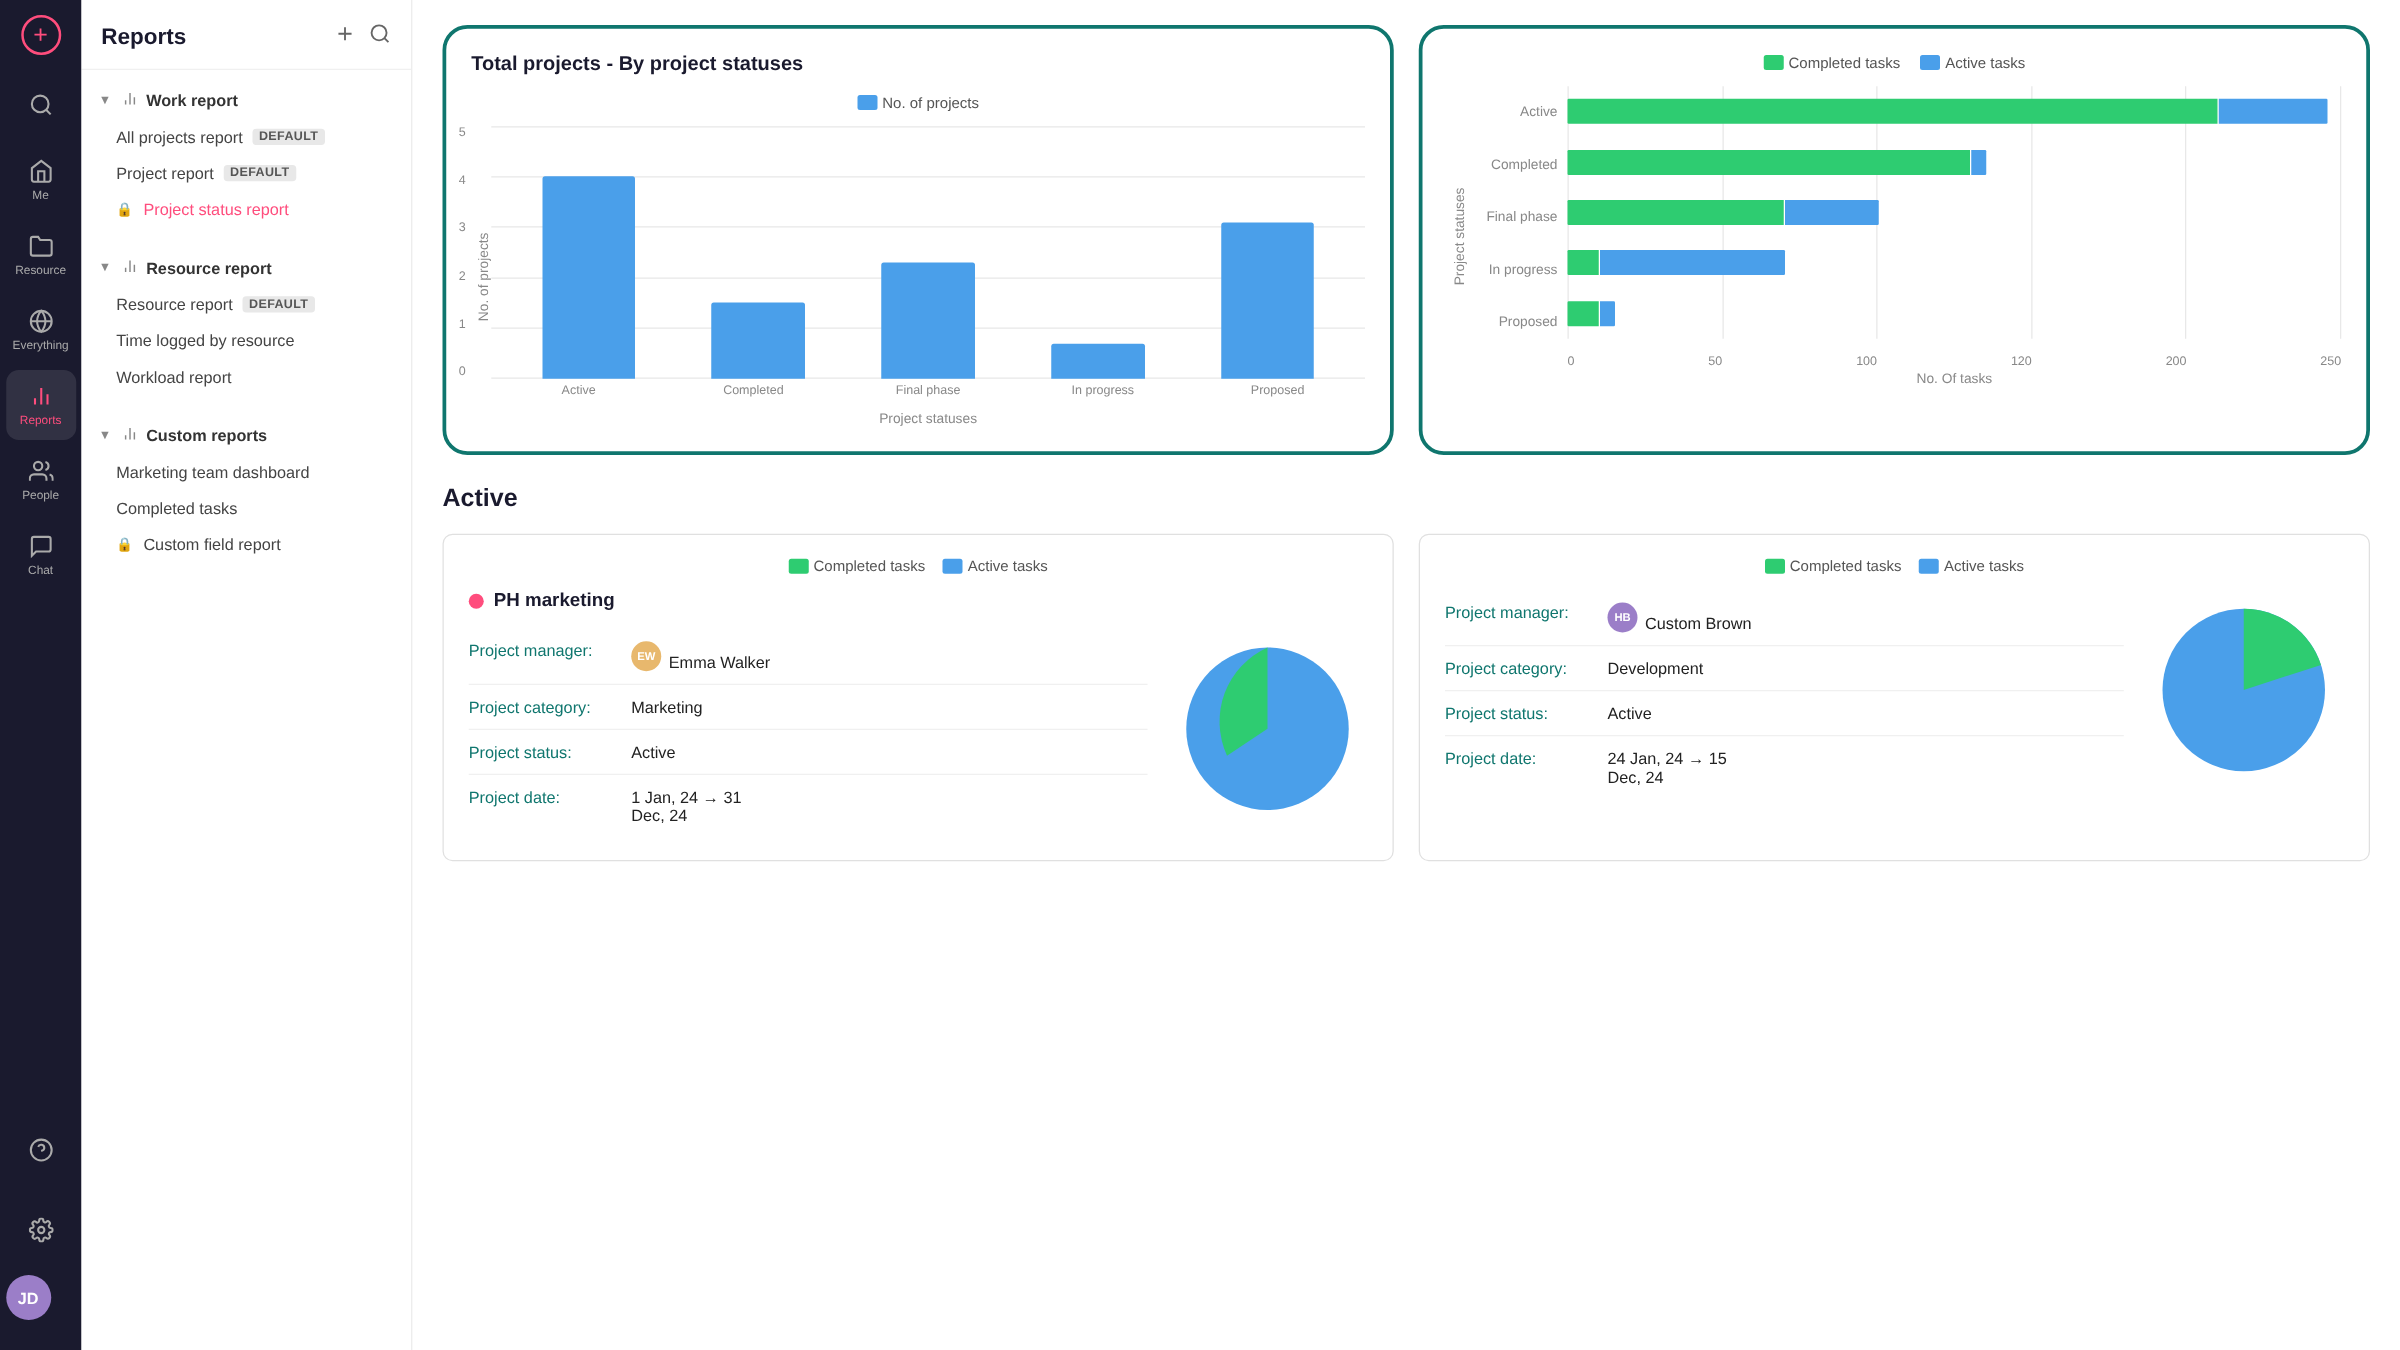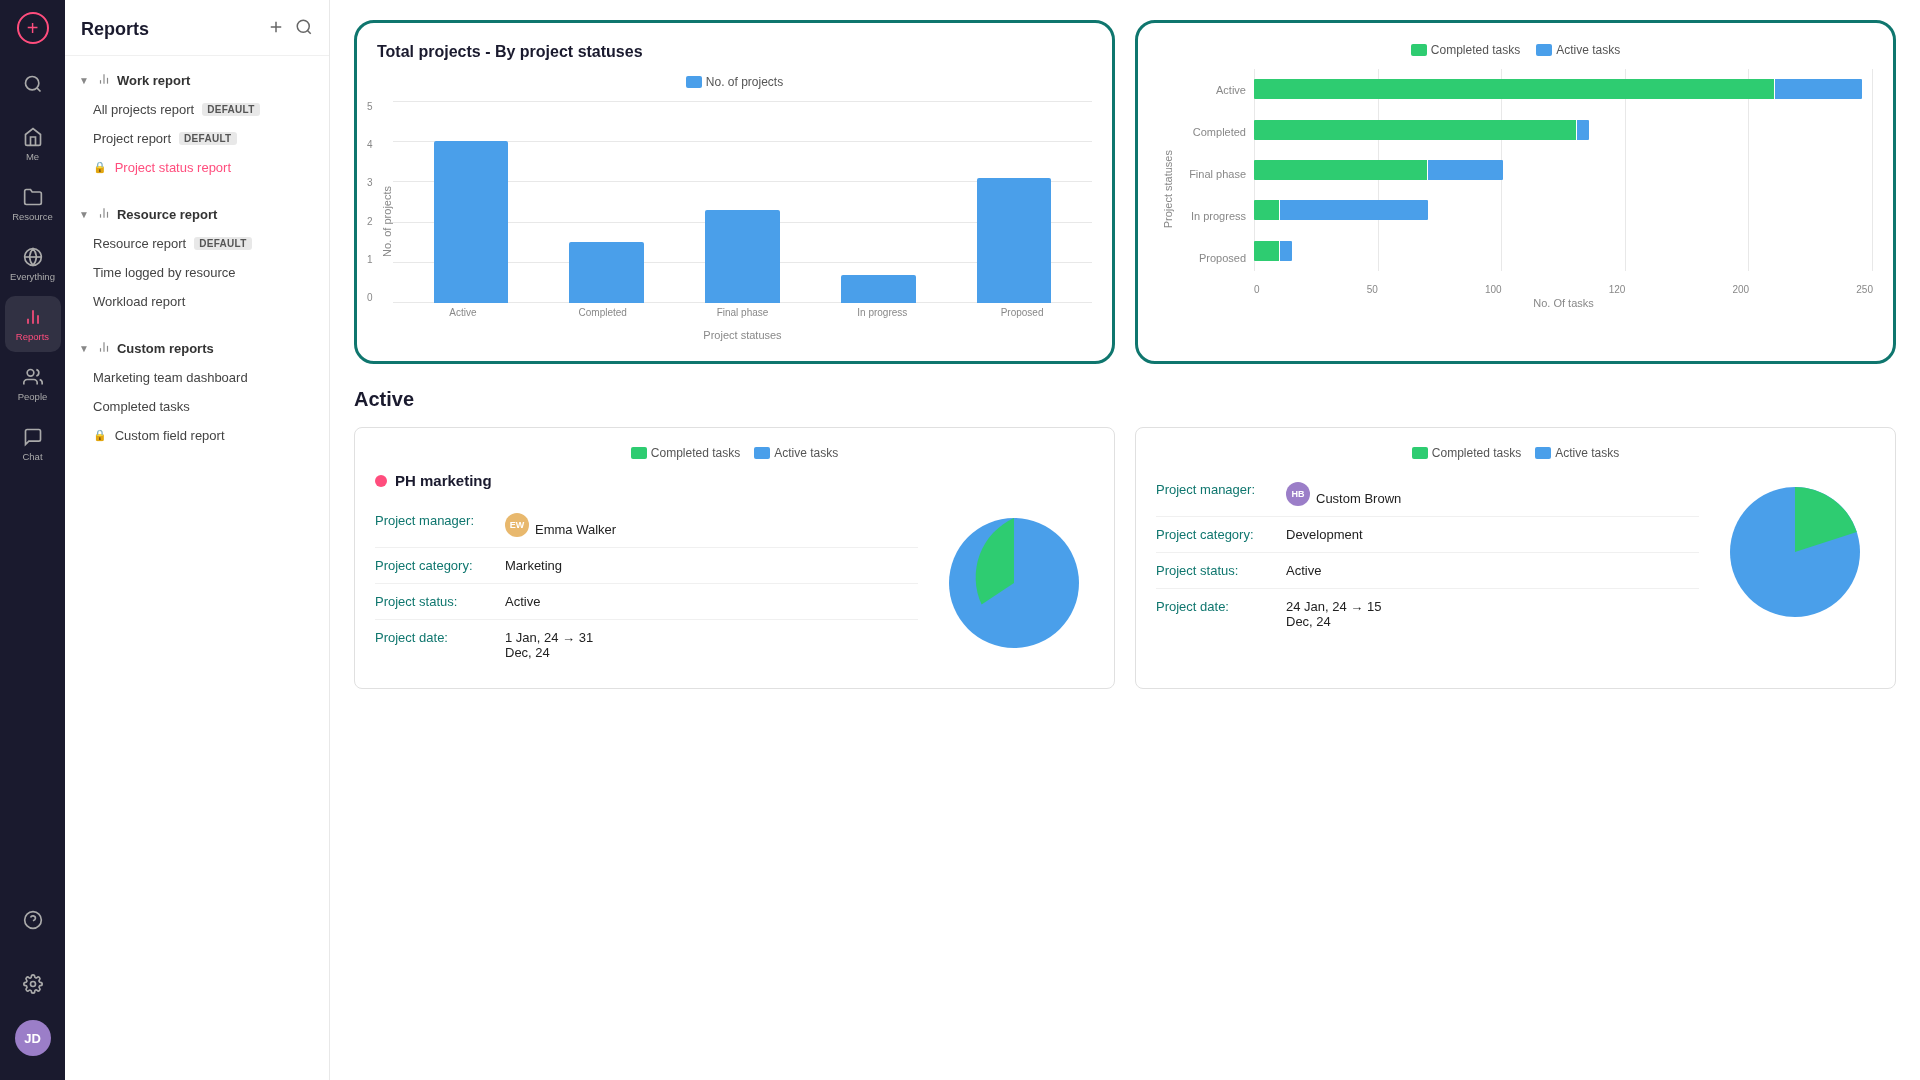--- a/index.html
+++ b/index.html
@@ -20,21 +20,21 @@
     .icon-nav-top {
       display: flex;
       flex-direction: column;
       align-items: center;
       gap: 4px;
       flex: 1;
     }
     .icon-nav-bottom {
       display: flex;
       flex-direction: column;
-      align-items: center;
+      align-items: flex-start;
       gap: 8px;
       padding-bottom: 12px;
     }
     .nav-icon-item {
       display: flex;
       flex-direction: column;
       align-items: center;
       justify-content: center;
       width: 56px;
       height: 56px;

